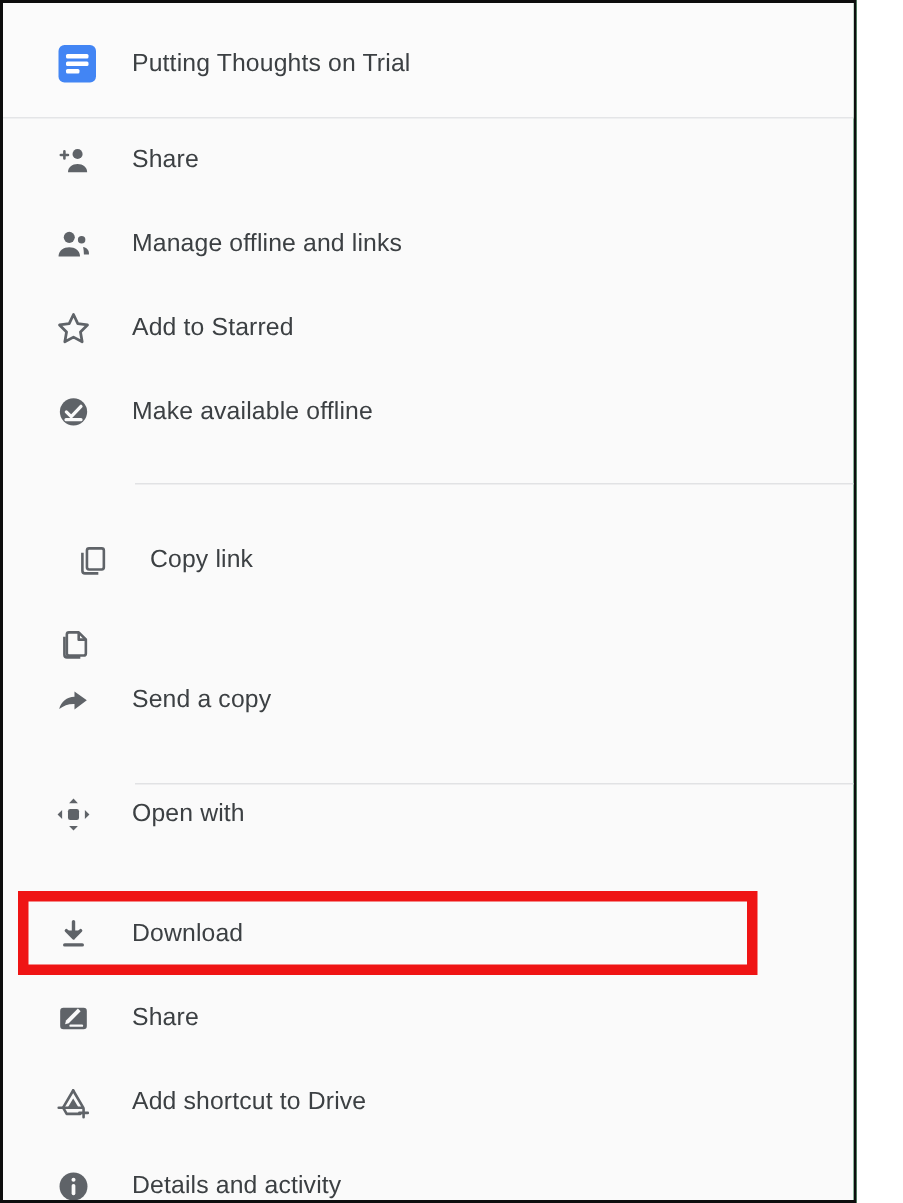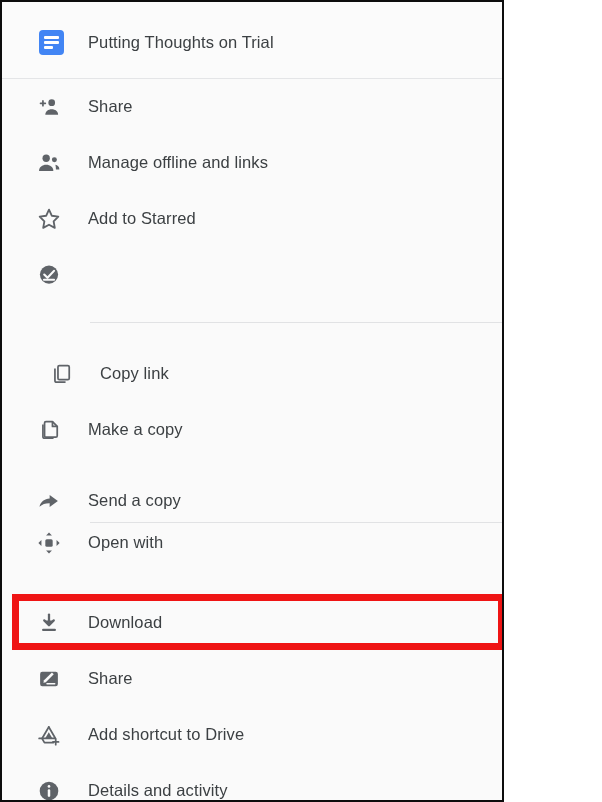--- a/index.html
+++ b/index.html
@@ -5,21 +5,21 @@
   html, body {
     margin: 0;
     padding: 0;
     background: #ffffff;
   }
   body {
     font-family: "Liberation Sans", sans-serif;
   }
   .screen {
     position: relative;
-    width: 504px;
+    width: 571px;
     height: 802px;
     box-sizing: border-box;
     border: 2px solid #0d0d0d;
     background: #22c55e;
     overflow: hidden;
   }
   .sheet {
     position: absolute;
     left: 0; top: 0;
     width: 598px;
@@ -182,20 +182,21 @@
       </div>
 
       <div class="menu-item" style="top:168px;">
         <span class="ico">
           <svg viewBox="0 0 24 24">
             <circle cx="12" cy="11.6" r="8.4" fill="#5f6368"></circle>
             <path d="M7.6 11.6l3 3 6-6.4" fill="none" stroke="#fafafa" stroke-width="2" stroke-linecap="round" stroke-linejoin="round"></path>
             <path d="M7.4 16.4h9.2" fill="none" stroke="#fafafa" stroke-width="2" stroke-linecap="round"></path>
           </svg>
         </span>
+        <span class="lbl">Make available offline</span>
       </div>
 
       <div class="group-divider" style="top:244px;"></div>
 
       <div class="menu-item" style="top:267px;margin-left:12px;">
         <span class="ico">
           <svg viewBox="0 0 24 24" fill="none" stroke="#5f6368" stroke-width="1.6" stroke-linejoin="round">
             <rect x="9.2" y="4.2" width="10.4" height="13" rx="1.3"></rect>
             <path d="M6.4 6.9v11.1c0 .9.7 1.6 1.6 1.6h8.2"></path>
           </svg>
@@ -204,24 +205,23 @@
       </div>
 
       <div class="menu-item" style="top:323px;">
         <span class="ico">
           <svg viewBox="0 0 24 24" fill="none" stroke="#5f6368" stroke-width="1.6" stroke-linejoin="round">
             <path d="M9.2 4.2h6l4.4 4.4v8.6c0 .7-.6 1.3-1.3 1.3h-9.1c-.7 0-1.3-.6-1.3-1.3V5.5c0-.7.6-1.3 1.3-1.3z"></path>
             <path d="M15.2 4.2v4.5h4.4"></path>
             <path d="M6.4 6.9v11.1c0 .9.7 1.6 1.6 1.6h8.2"></path>
           </svg>
         </span>
-        <span class="lbl">Make a copy</span>
-      </div>
-
-      <div class="menu-item" style="top:394px;">
+      </div>
+
+      <div class="menu-item" style="top:360px;">
         <span class="ico">
           <svg viewBox="0 0 24 24" fill="#5f6368" stroke="none">
             <path d="M3.2 17.2c1.2-4.6 4.6-7.2 9.4-7.5V6.4l7.6 5.5-7.6 5.6v-3.4c-3.9-.1-6.6 1-9.4 3.1z"></path>
           </svg>
         </span>
         <span class="lbl">Send a copy</span>
       </div>
 
       <div class="group-divider" style="top:444px;"></div>
 

